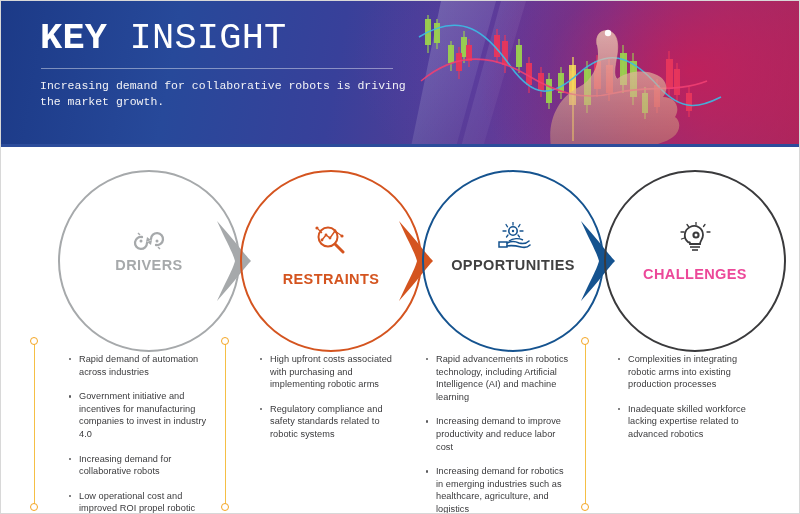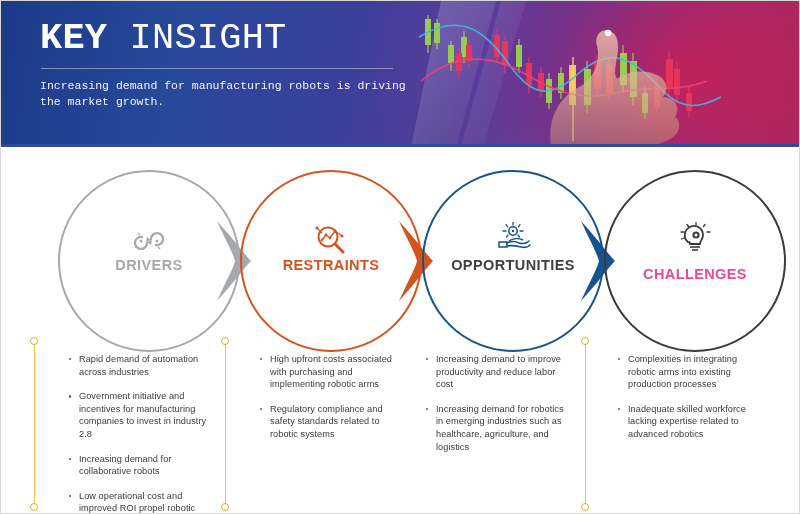--- a/index.html
+++ b/index.html
@@ -179,21 +179,21 @@
           <path d="M196,44 C194,34 200,28 208,30 C216,32 218,42 216,54 C214,66 212,74 216,78" fill="none" stroke="#e5b79c" stroke-width="1" opacity=".6"></path>
         </g>
         <circle cx="207" cy="32" r="3.2" fill="#ffffff" opacity=".95"></circle>
       </svg>
       
     </div>
 
     <div class="hdr-text">
       <div class="hdr-title"><span class="b">KEY</span><span class="l"> INSIGHT</span></div>
       <div class="hdr-rule"></div>
-      <div class="hdr-sub">Increasing demand for manufacturing robots is driving the market growth.</div>
+      <div class="hdr-sub">Increasing demand for collaborative robots is driving the market growth.</div>
     </div>
   </div>
 
   <div class="body">
 
     <div class="circle" style="left:57px;top:23px;width:182px;height:182px;border:2.4px solid #a6a9ab;">
       <div class="circ-icon" style="top:56px;">
         <svg width="40" height="26" viewBox="0 0 40 26">
           <g fill="none" stroke="#a6a9ab" stroke-width="2.3" stroke-linecap="round">
             <path d="M13,9 A6,6 0 1 0 18,15"></path>
@@ -229,21 +229,21 @@
               <circle cx="14" cy="11" r="1.4"></circle>
             <circle cx="18" cy="14" r="1.4"></circle>
               <circle cx="23" cy="7" r="1.4"></circle>
             <circle cx="30" cy="12" r="1.6"></circle>
               <circle cx="5" cy="4" r="1.6"></circle>
           </g>
           <line x1="23" y1="7" x2="30" y2="12" stroke="#d4541f" stroke-width="1.1"></line>
           <line x1="6" y1="5" x2="10" y2="9" stroke="#d4541f" stroke-width="1.1"></line>
         </svg>
       </div>
-      <div class="circ-label" style="top:85px;color:#d4541f;">RESTRAINTS</div>
+      <div class="circ-label" style="top:99px;color:#d4541f;">RESTRAINTS</div>
     </div>
 
     <svg class="chevron" style="left:394px;top:72px;" width="42" height="84" viewBox="0 0 42 84">
       <path d="M4,2 C22,22 32,36 38,42 C32,48 22,62 4,82 C14,60 20,50 22,42 C20,34 14,24 4,2 Z" fill="#d4541f"></path>
     </svg>
 
     <div class="circle" style="left:421px;top:23px;width:182px;height:182px;border:2.4px solid #15538f;">
       <div class="circ-icon" style="top:50px;">
         <svg width="40" height="32" viewBox="0 0 40 32">
           <circle cx="20" cy="9" r="4.2" fill="none" stroke="#15538f" stroke-width="1.6"></circle>
@@ -293,21 +293,21 @@
       <div class="circ-label" style="top:94px;color:#ec4899;text-align:center;">CHALLENGES</div>
     </div>
 
     <div class="col" style="left:33px;top:194px;width:186px;height:166px;">
       <div class="vline">
         <span class="vdot top"></span>
         <span class="vdot bot"></span>
       </div>
       <ul class="bullets" style="margin-left:32px;width:146px;padding-top:12px;">
         <li>Rapid demand of automation across industries</li>
-        <li>Government initiative and incentives for manufacturing companies to invest in industry 2.8</li>
+        <li>Government initiative and incentives for manufacturing companies to invest in industry 4.0</li>
         <li>Increasing demand for collaborative robots</li>
         <li>Low operational cost and improved ROI propel robotic arm adoption</li>
       </ul>
     </div>
 
     <div class="col" style="left:224px;top:194px;width:180px;height:166px;">
       <div class="vline">
         <span class="vdot top"></span>
         <span class="vdot bot"></span>
       </div>
@@ -316,20 +316,21 @@
         <li>Regulatory compliance and safety standards related to robotic systems</li>
       </ul>
     </div>
 
     <div class="col" style="left:404px;top:194px;width:180px;height:166px;">
       <div class="vline" style="left:180px;">
         <span class="vdot top"></span>
         <span class="vdot bot"></span>
       </div>
       <ul class="bullets" style="margin-left:18px;width:148px;padding-top:12px;">
+        <li>Rapid advancements in robotics technology, including Artificial Intelligence (AI) and machine learning</li>
         <li>Increasing demand to improve productivity and reduce labor cost</li>
         <li>Increasing demand for robotics in emerging industries such as healthcare, agriculture, and logistics</li>
       </ul>
     </div>
 
     <div class="col" style="left:600px;top:194px;width:180px;height:166px;">
       <ul class="bullets" style="margin-left:14px;width:148px;padding-top:12px;">
         <li>Complexities in integrating robotic arms into existing production processes</li>
         <li>Inadequate skilled workforce lacking expertise related to advanced robotics</li>
       </ul>

